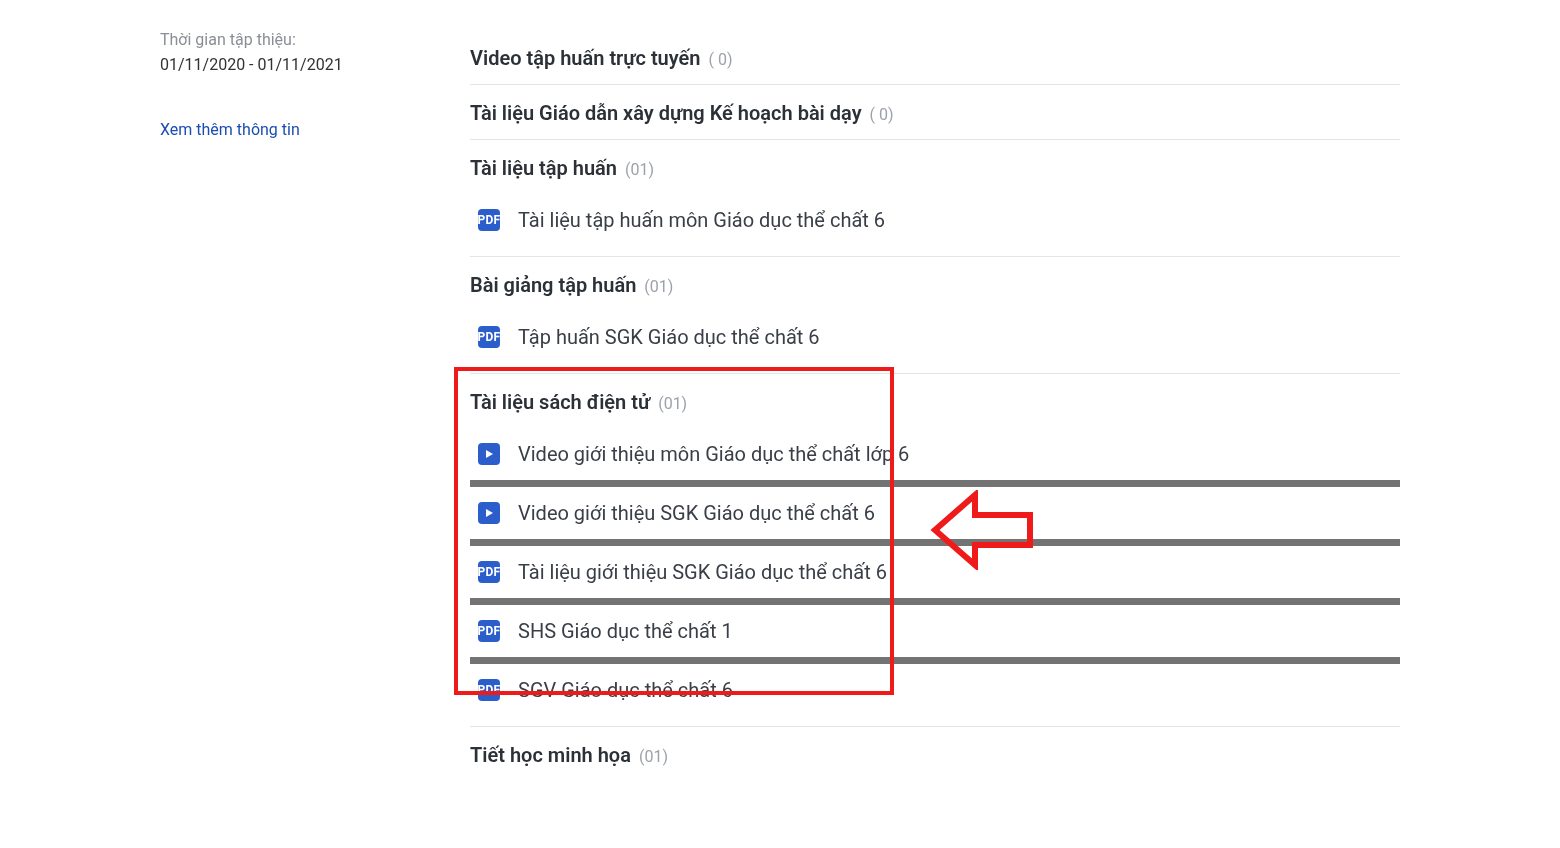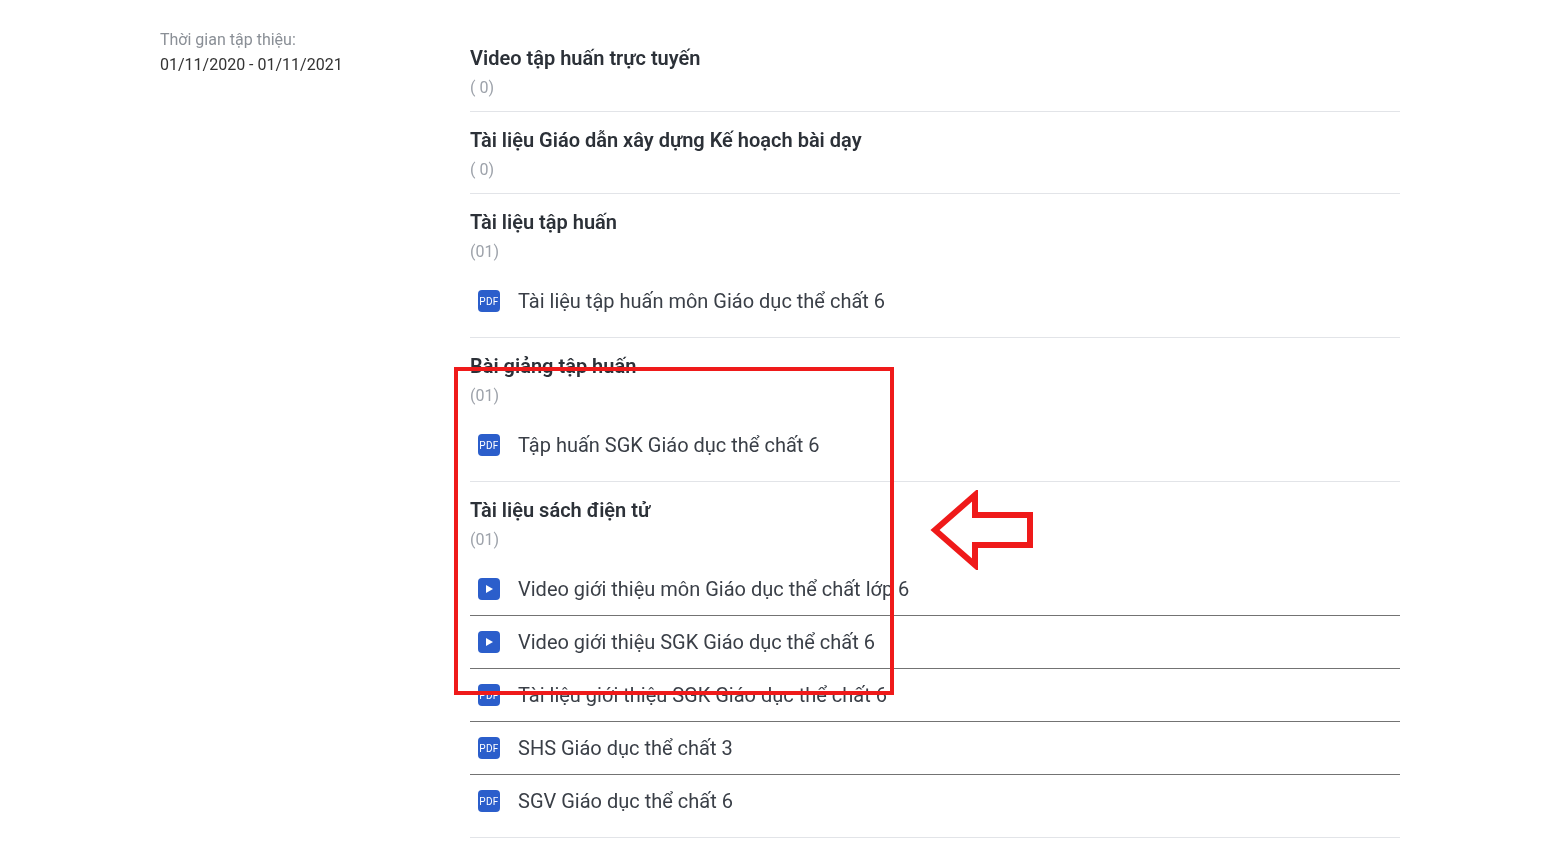--- a/index.html
+++ b/index.html
@@ -43,21 +43,20 @@
     padding: 0;
   }
   .section:first-child {
     border-top: none;
   }
   .section-header {
     padding: 16px 0 14px 0;
     display: flex;
     align-items: baseline;
     gap: 8px;
-    flex-direction: column;
   }
   .section-title {
     font-size: 20px;
     font-weight: 600;
     color: #2c3138;
   }
   .section-count {
     font-size: 16px;
     color: #9da2aa;
   }
@@ -65,36 +64,36 @@
     padding-bottom: 10px;
   }
   .item {
     display: flex;
     align-items: center;
     gap: 18px;
     padding: 14px 0 14px 8px;
     cursor: pointer;
   }
   .item + .item {
-    border-top: 1px solid #737373;
+    border-top: 7px solid #737373;
   }
   .icon {
     width: 22px;
     height: 22px;
     border-radius: 4px;
     flex-shrink: 0;
     display: flex;
     align-items: center;
     justify-content: center;
     background: #2b5ecb;
   }
   .icon-pdf {
     color: #fff;
-    font-size: 10px;
-    font-weight: 400;
+    font-size: 12px;
+    font-weight: 700;
     letter-spacing: 0.3px;
   }
   .icon-video svg {
     width: 10px;
     height: 10px;
     fill: #fff;
   }
   .item-label {
     font-size: 20px;
     color: #3a3f47;
@@ -109,20 +108,21 @@
     pointer-events: none;
   }
 </style>
 </head>
 <body>
 
 <div class="container">
   <div class="sidebar">
     <div class="label">Thời gian tập thiệu:</div>
     <div class="dates">01/11/2020 - 01/11/2021</div>
+    <div class="more-link">Xem thêm thông tin</div>
   </div>
 
   <div class="main">
 
     <div class="section">
       <div class="section-header">
         <span class="section-title">Video tập huấn trực tuyến</span>
         <span class="section-count">( 0)</span>
       </div>
     </div>
@@ -181,21 +181,21 @@
               </svg>
           </div>
           <span class="item-label">Video giới thiệu SGK Giáo dục thể chất 6</span>
         </div>
         <div class="item">
           <div class="icon icon-pdf">PDF</div>
           <span class="item-label">Tài liệu giới thiệu SGK Giáo dục thể chất 6</span>
         </div>
         <div class="item">
           <div class="icon icon-pdf">PDF</div>
-          <span class="item-label">SHS Giáo dục thể chất 3</span>
+          <span class="item-label">SHS Giáo dục thể chất 1</span>
         </div>
         <div class="item">
           <div class="icon icon-pdf">PDF</div>
           <span class="item-label">SGV Giáo dục thể chất 6</span>
         </div>
       </div>
     </div>
 
     <div class="section">
       <div class="section-header">

